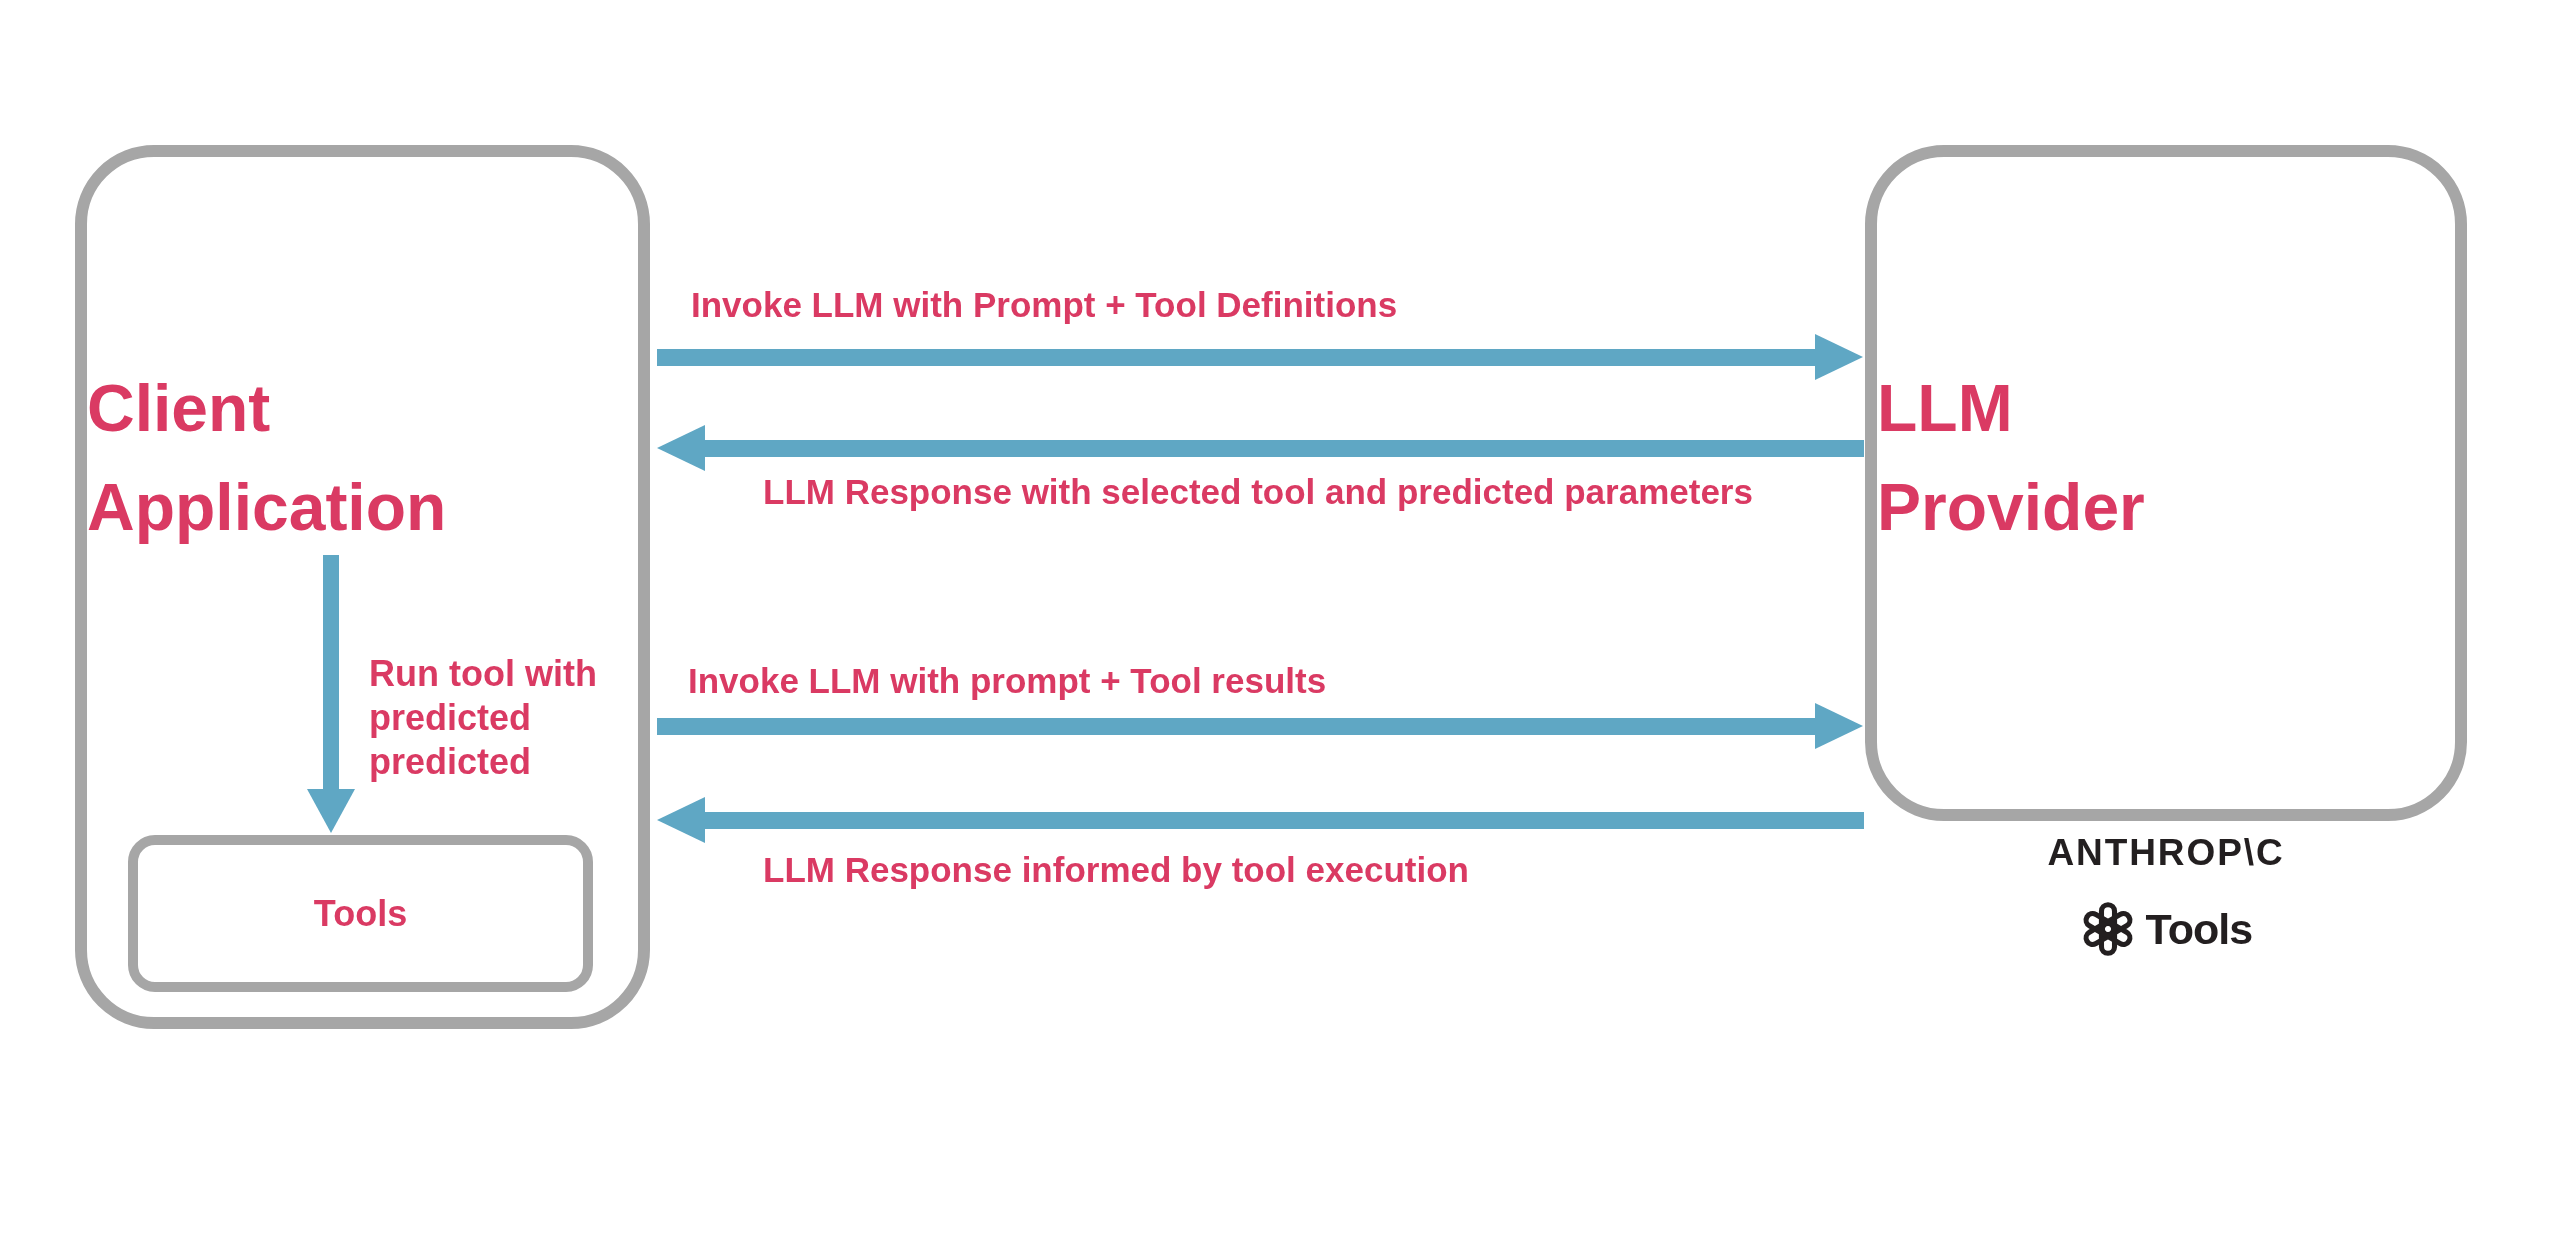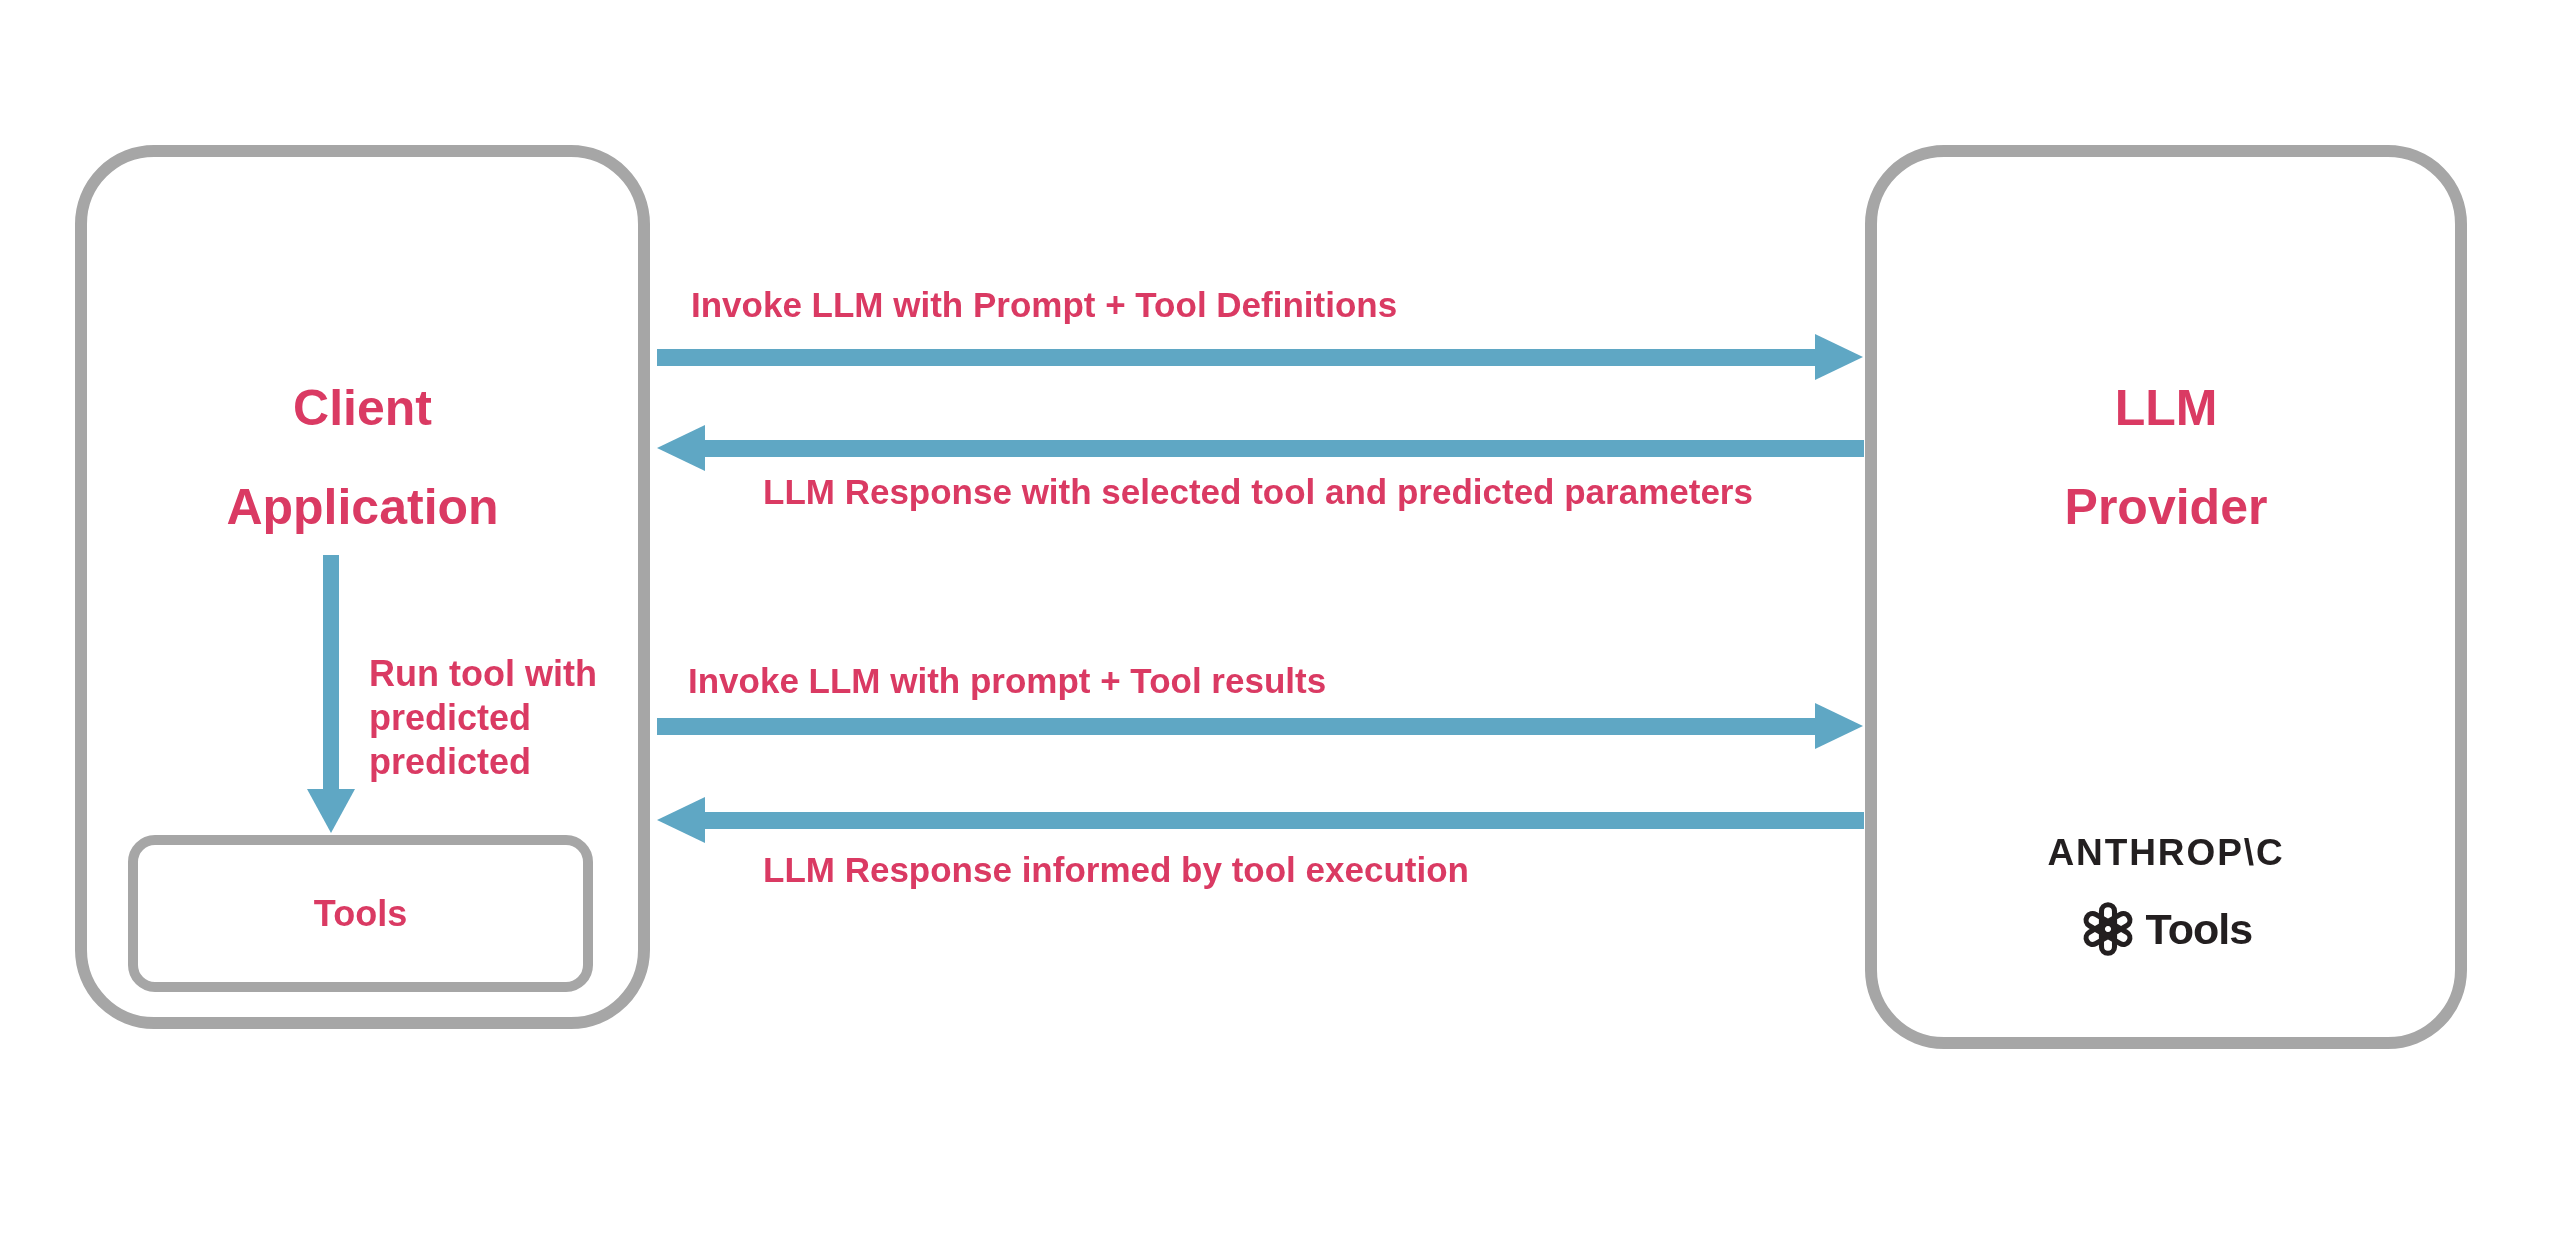--- a/index.html
+++ b/index.html
@@ -12,28 +12,27 @@
     overflow: hidden;
   }
   .box {
     position: absolute;
     box-sizing: border-box;
     border: 12.6px solid #a6a6a6;
     border-radius: 79px;
     background: #ffffff;
   }
   .client-box { left: 75px;   top: 145px; width: 575px; height: 884px; }
-  .llm-box    { left: 1865px; top: 145px; width: 602px; height: 904px; }
+  .llm-box    { left: 1865px; top: 145px; width: 602px; height: 676px; }
 
   .box-title {
     position: absolute;
     left: 0;
     width: 100%;
-    text-align: center;
-    font-size: 50px;
+    font-size: 66px;
     line-height: 99px;
     font-weight: bold;
     color: #da3a63;
   }
   .client-box .box-title { top: 202px; }
   .llm-box .box-title    { top: 202px; }
 
   .tools-box {
     position: absolute;
     left: 41px;

